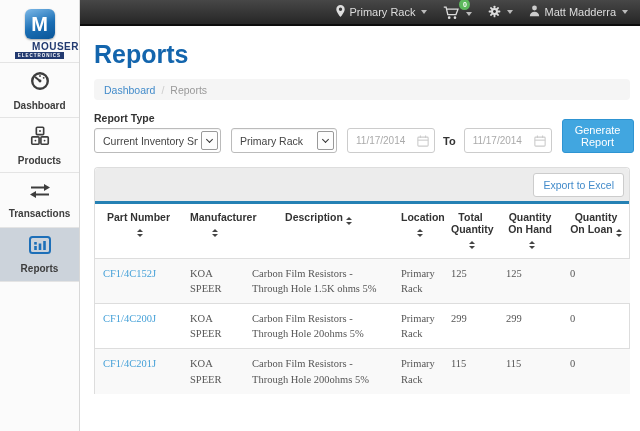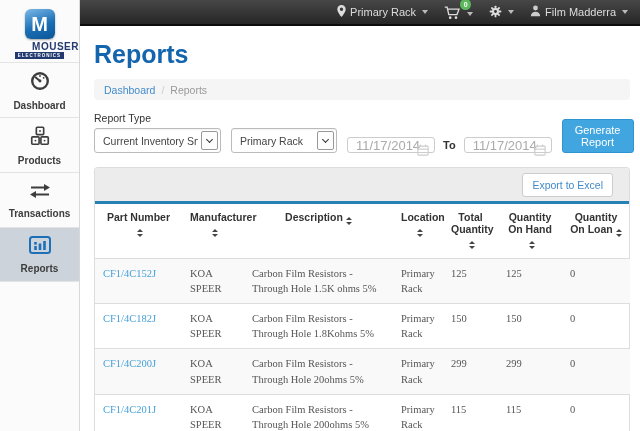--- a/index.html
+++ b/index.html
@@ -34,35 +34,35 @@
   .content { position:absolute; left:80px; top:28px; right:0; bottom:0; background:#fff; padding:8px 10px 0 14px; }
   h1.page-title { font-size:25px; font-weight:bold; color:#1365ad; margin:4px 0 10px 0; }
   .breadcrumb { background:#f5f5f5; border-radius:4px; height:21px; display:flex; align-items:center; padding:0 10px; gap:6px; font-size:10.5px; margin-bottom:12px; }
   .breadcrumb a { color:#428bca; text-decoration:none; cursor:pointer; }
   .breadcrumb .sep { color:#ccc; }
   .breadcrumb .current { color:#999; }
 
   
   .filters { display:flex; align-items:flex-end; gap:10px; margin-bottom:14px; }
   .fgroup { display:flex; flex-direction:column; gap:4px; }
-  .flabel { font-size:10.5px; font-weight:normal; color:#333; }
+  .flabel { font-size:10.5px; font-weight:bold; color:#333; }
   .select { position:relative; height:25px; border:1px solid #bbb; border-radius:3px; background:#fff; font-size:10.5px; color:#444;
             display:flex; align-items:center; padding:0 22px 0 8px; cursor:pointer; box-shadow:inset 0 1px 1px rgba(0,0,0,.05); }
   .select .arrowbox { position:absolute; right:2px; top:2px; bottom:2px; width:17px; border:1px solid #999; border-radius:2px; background:#fdfdfd;
                       display:flex; align-items:center; justify-content:center; }
   .chev { width:5px; height:5px; border-right:1.5px solid #333; border-bottom:1.5px solid #333; transform:rotate(45deg); margin-top:-3px; }
-  .datebox { position:relative; width:88px; height:16px; border:1px solid #ccc; border-radius:3px; background:#fff;
-             display:flex; align-items:center; padding:0 20px 0 8px; font-size:13px; color:#aaa; }
+  .datebox { position:relative; width:88px; height:25px; border:1px solid #ccc; border-radius:3px; background:#fff;
+             display:flex; align-items:center; padding:0 20px 0 8px; font-size:10px; color:#aaa; }
   .to-label { font-size:11px; font-weight:bold; color:#333; padding-bottom:6px; }
   .btn-primary { height:34px; padding:0 12px; background:#41a6e0; border:1px solid #2e94d2; border-radius:3px; color:#fff;
                  font-size:11px; cursor:pointer; font-family:"Liberation Sans", sans-serif; }
 
   
   .panel { border:1px solid #ddd; border-bottom:none; border-radius:4px 4px 0 0; }
-  .panel-header { background:#ececec; border-radius:4px 4px 0 0; height:33px; display:flex; align-items:center; justify-content:flex-end; padding:0 16px; }
+  .panel-header { background:#ececec; border-radius:4px 4px 0 0; height:33px; display:flex; align-items:center; justify-content:flex-end; padding:0 5px; }
   .btn-export { background:#fff; border:1px solid #ccc; border-radius:3px; color:#428bca; font-size:10.5px; padding:5px 9px; cursor:pointer;
                 font-family:"Liberation Sans", sans-serif; }
   .blue-line { height:3px; background:#2581b4; }
   table.report { width:100%; border-collapse:collapse; table-layout:fixed; font-size:10.5px; }
   table.report th { text-align:center; color:#333; font-weight:bold; padding:7px 8px 9px 8px; vertical-align:top; cursor:pointer; }
   table.report td { padding:7px 8px; border-top:1px solid #ddd; color:#555; vertical-align:top; line-height:1.45;font-family:Liberation Serif, serif; }
   table.report tbody tr:nth-child(odd) td { background:#f9f9f9; }
   td.part a { color:#46a1d8; text-decoration:none; cursor:pointer; }
   .sort { display:inline-flex; flex-direction:column; margin-left:3px; vertical-align:1px; }
   .sort i { display:block; width:0; height:0; border-left:3px solid transparent; border-right:3px solid transparent; }
@@ -173,21 +173,21 @@
       <span class="caret"></span>
     </div>
 
     <div class="tb-group">
       <span>
         <svg width="11" height="12" viewBox="0 0 16 18">
           <circle cx="8" cy="4.5" r="3.6" fill="#ccc"></circle>
           <path d="M1 17c0-4.4 3.1-6.8 7-6.8s7 2.4 7 6.8z" fill="#ccc"></path>
         </svg>
       </span>
-      <span>Film Madderra</span>
+      <span>Matt Madderra</span>
       <span class="caret"></span>
     </div>
   </header>
 
   <main class="content">
     <h1 class="page-title">Reports</h1>
 
     <nav class="breadcrumb">
       <a>Dashboard</a>
       <span class="sep">/</span>
@@ -297,29 +297,20 @@
           <tr>
             <td class="part"><a>CF1/4C152J</a></td>
             <td>KOA SPEER</td>
             <td>Carbon Film Resistors - Through Hole 1.5K ohms 5%</td>
             <td>Primary Rack</td>
             <td>125</td>
             <td>125</td>
             <td>0</td>
           </tr>
           <tr>
-            <td class="part"><a>CF1/4C182J</a></td>
-            <td>KOA SPEER</td>
-            <td>Carbon Film Resistors - Through Hole 1.8Kohms 5%</td>
-            <td>Primary Rack</td>
-            <td>150</td>
-            <td>150</td>
-            <td>0</td>
-          </tr>
-          <tr>
             <td class="part"><a>CF1/4C200J</a></td>
             <td>KOA SPEER</td>
             <td>Carbon Film Resistors - Through Hole 20ohms 5%</td>
             <td>Primary Rack</td>
             <td>299</td>
             <td>299</td>
             <td>0</td>
           </tr>
           <tr>
             <td class="part"><a>CF1/4C201J</a></td>

